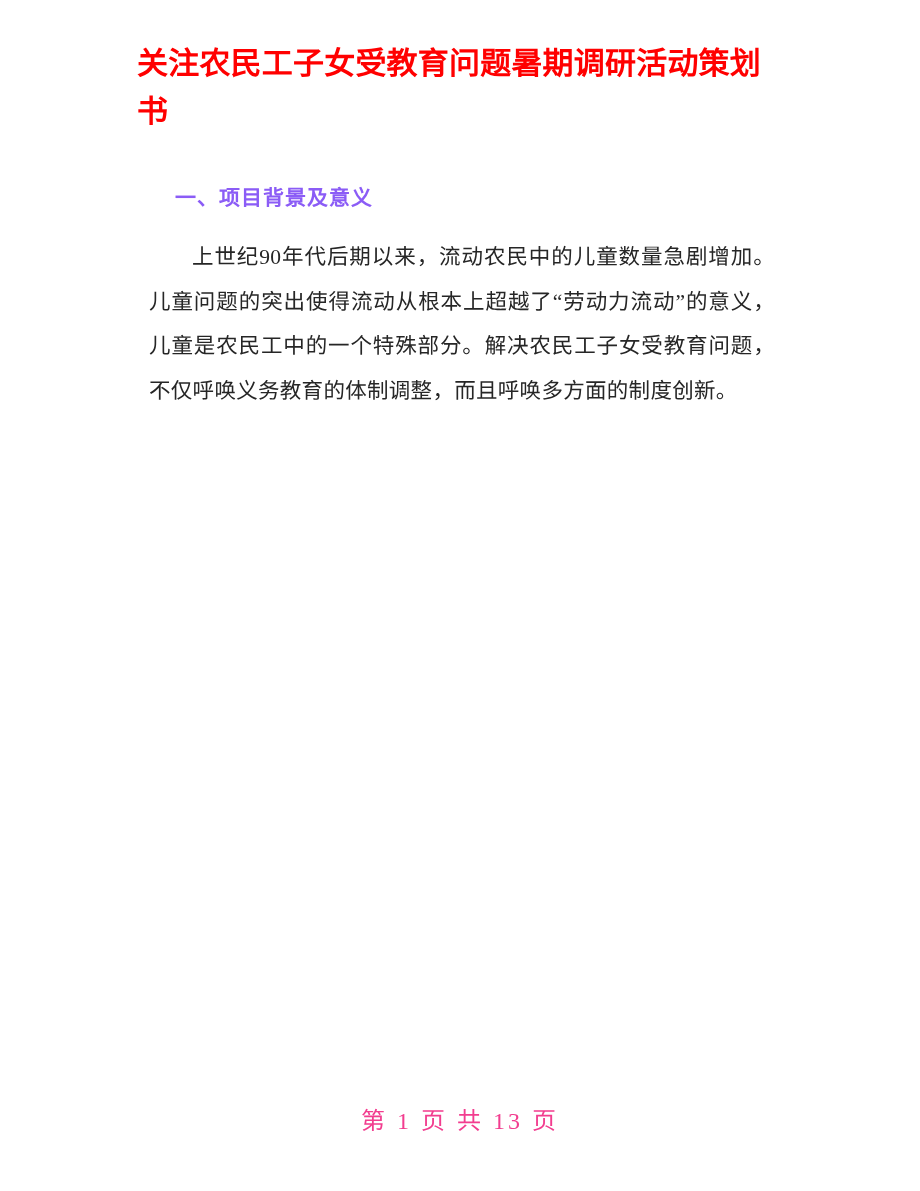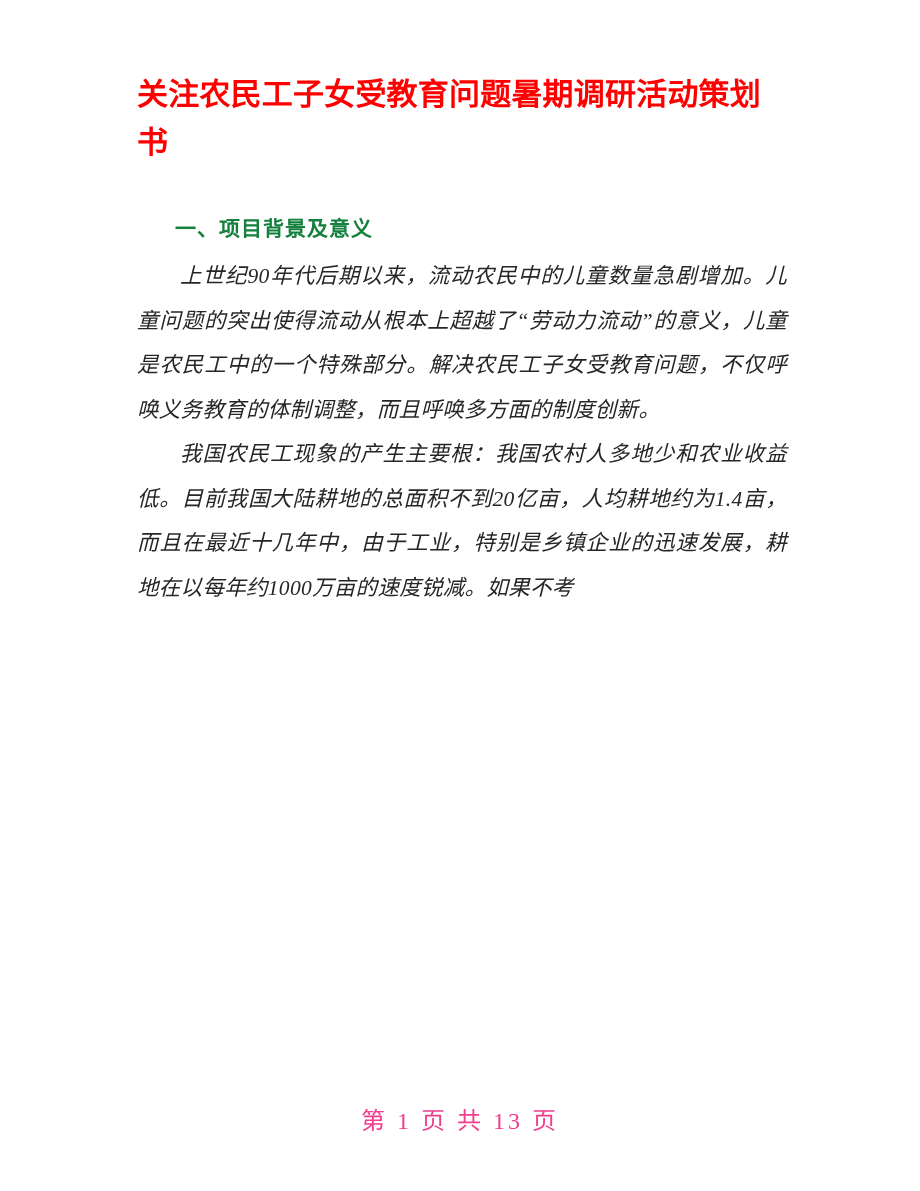--- a/index.html
+++ b/index.html
@@ -22,56 +22,55 @@
 
   .doc-body {
     position: absolute;
     left: 137px;
     top: 0;
     width: 650px;
   }
 
   .doc-title {
     margin: 0;
-    padding-top: 71px;
+    padding-top: 40px;
     font-family: "Liberation Sans", "DejaVu Sans", sans-serif;
     font-weight: bold;
     font-size: 31px;
     line-height: 48px;
     color: #ff0000;
     letter-spacing: 0.2px;
     text-align: left;
     white-space: normal;
   }
 
   .section-heading {
     margin: 0;
     padding-top: 47px;
     padding-left: 38px;
     font-family: Liberation Serif, serif;
     font-weight: bold;
     font-size: 21px;
     line-height: 30px;
-    color: #15803d;
+    color: #8b5cf6;
     letter-spacing: 1px;
   }
 
   .para {
-    margin: 0;
+    margin: 12px;
     padding-top: 14px;
     font-family: "Liberation Serif", "DejaVu Serif", serif;
     font-size: 21.5px;
     line-height: 44.5px;
     color: #262626;
     text-align: justify;
     text-justify: inter-ideograph;
     text-indent: 43px;
     letter-spacing: 0.3px;
     word-break: break-all;
-    font-style: italic;
   }
 
   .para.first-para {
     padding-top: 10px;
   }
 
   .para.tight {
     padding-top: 0px;
   }
 
@@ -96,19 +95,18 @@
 
   <div class="doc-body">
 
     <h1 class="doc-title">关注农民工子女受教育问题暑期调研活动策划书</h1>
 
     <h2 class="section-heading">一、项目背景及意义</h2>
 
     <p class="para first-para">上世纪90年代后期以来，流动农民中的儿童数量急剧增加。儿童问题的突出使得流动从根本上超越了“劳动力流动”的意义，儿童是农民工中的一个特殊部分。解决农民工子女受教育问题，不仅呼唤义务教育的体制调整，而且呼唤多方面的制度创新。</p>
 
 
-    <p class="para tight">我国农民工现象的产生主要根：我国农村人多地少和农业收益低。目前我国大陆耕地的总面积不到20亿亩，人均耕地约为1.4亩，而且在最近十几年中，由于工业，特别是乡镇企业的迅速发展，耕地在以每年约1000万亩的速度锐减。如果不考</p>
 
   </div>
 
   <div class="footer">第 1 页 共 13 页</div>
 
 </div>
 
 </body></html>

